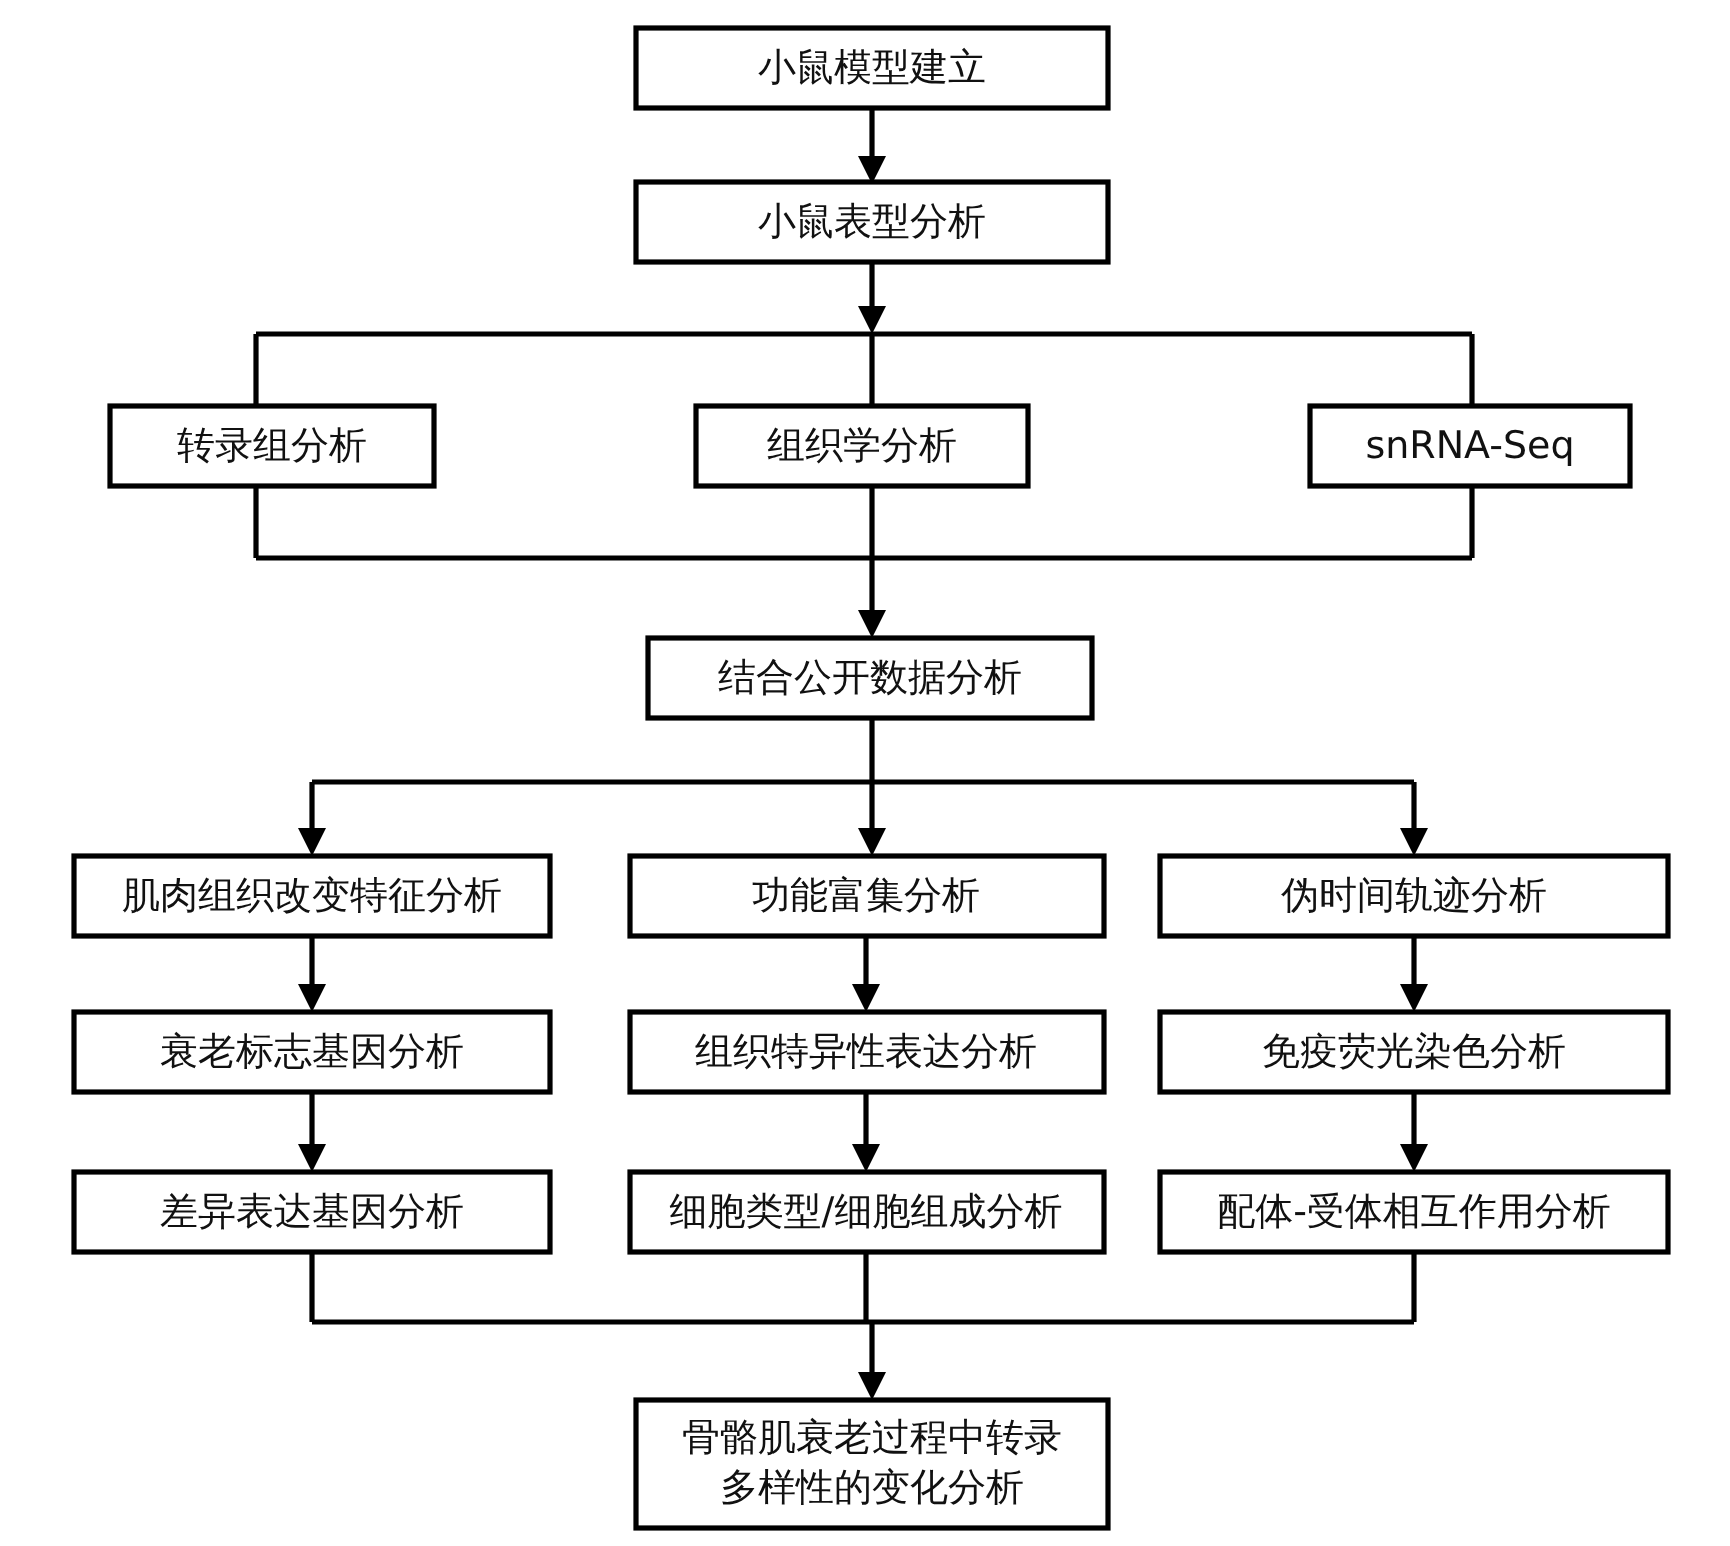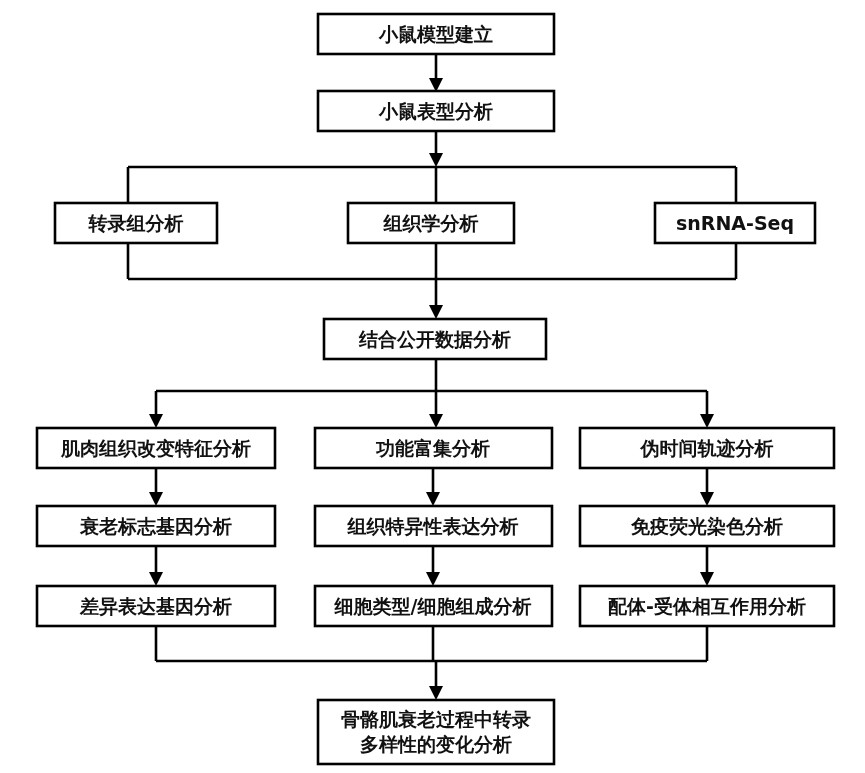--- a/index.html
+++ b/index.html
@@ -10,21 +10,20 @@
   }
   body {
     font-family: "DejaVu Sans", "Liberation Sans", sans-serif;
   }
   #flow-root {
     position: relative;
     width: 865px;
     height: 773px;
     background: #ffffff;
     overflow: hidden;
-    font-weight: bold;
   }
   #flow-svg {
     position: absolute;
     left: 0;
     top: 0;
     width: 865px;
     height: 773px;
     display: block;
   }
   .node-rect {

